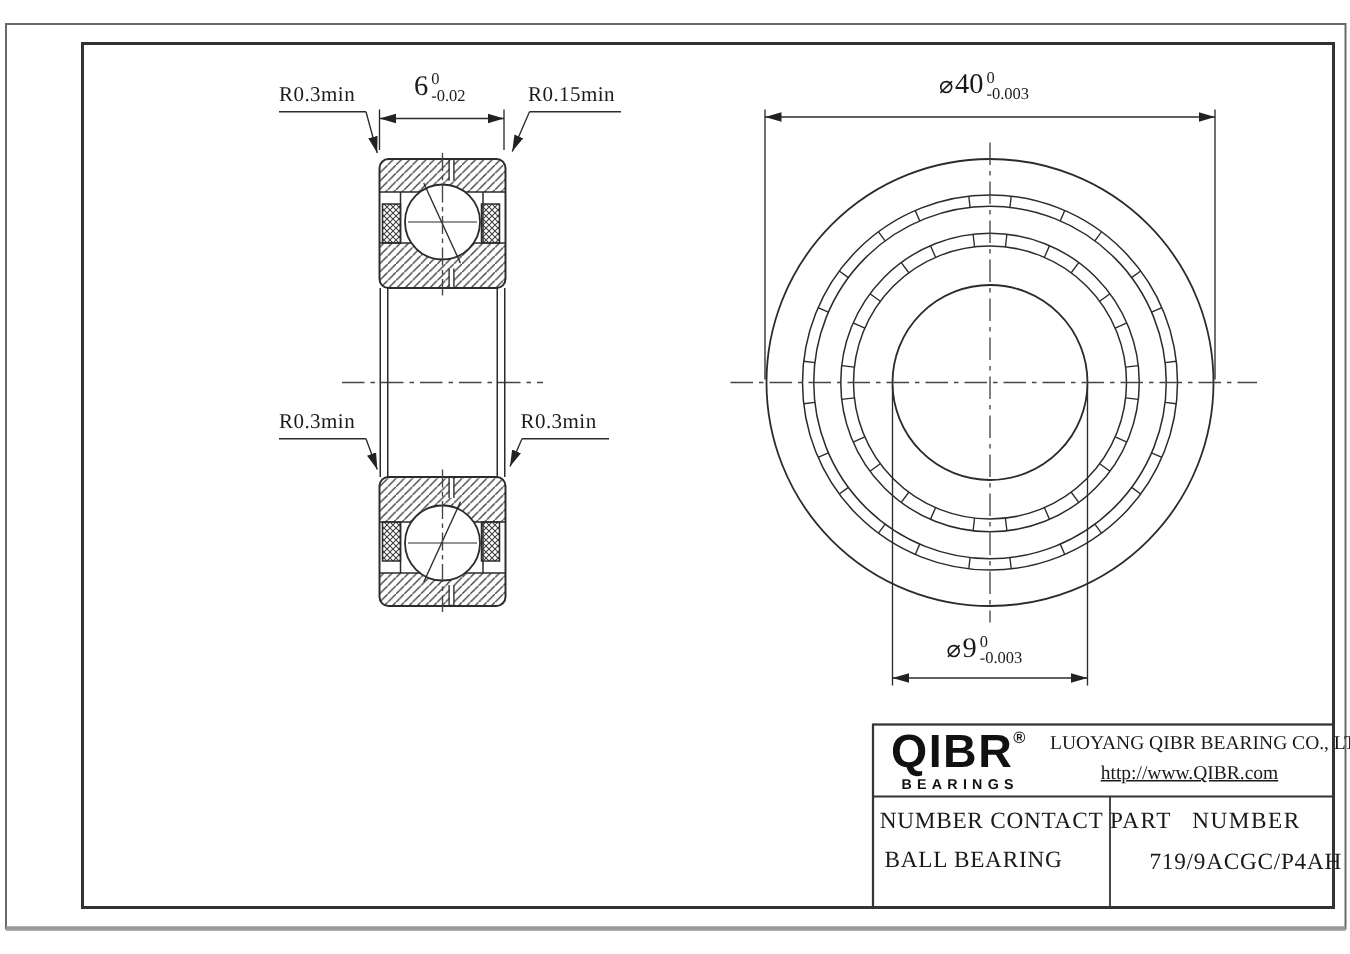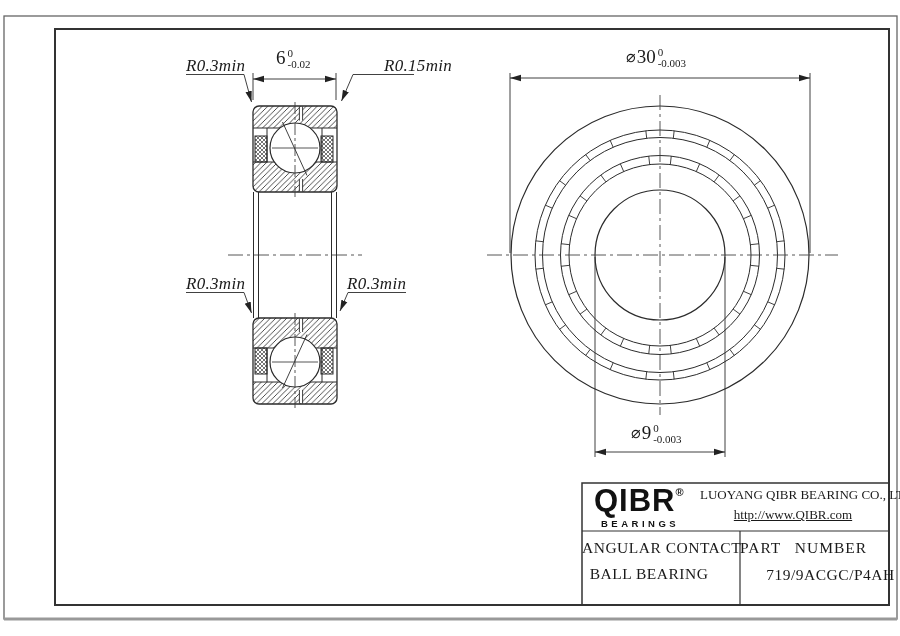--- a/index.html
+++ b/index.html
@@ -1,20 +1,20 @@
 <!DOCTYPE html>
 <html><head>
 <meta charset="utf-8">
 <style>
   html,body{margin:0;padding:0;background:#fff;}
   .sheet{position:relative;width:900px;height:636px;background:#ffffff;overflow:hidden;
          font-family:"Liberation Serif",serif;color:#1a1a1a;}
   svg{position:absolute;left:0;top:0;}
   .txt{position:absolute;white-space:nowrap;}
-  .rlabel{font-size:17px;letter-spacing:0.3px;font-style:italic;}
+  .rlabel{font-size:14px;letter-spacing:0.3px;}
   .dim{display:flex;align-items:flex-start;}
   .dim .val{font-size:19px;line-height:20px;}
   .dim .sym{font-family:"DejaVu Sans",sans-serif;font-size:16px;line-height:20px;margin-right:1px;}
   .dim .tol{display:flex;flex-direction:column;margin-left:2px;}
   .dim .tol span{font-size:11px;line-height:11px;text-align:left;}
   .logo-name{font-family:"Liberation Sans",sans-serif;font-weight:bold;font-size:31px;
              line-height:30px;letter-spacing:1px;color:#111;}
   .logo-reg{font-family:"Liberation Sans",sans-serif;font-size:11px;font-weight:bold;vertical-align:top;}
   .logo-tag{font-family:"Liberation Sans",sans-serif;font-weight:bold;font-size:9.5px;
             letter-spacing:3.5px;color:#111;}
@@ -201,35 +201,35 @@
   </g>
 
   <g stroke="#333" fill="none">
     <rect x="582" y="483" width="307" height="122" stroke-width="1.5"></rect>
     <line x1="582" y1="531" x2="889" y2="531" stroke-width="1.2"></line>
     <line x1="740" y1="531" x2="740" y2="605" stroke-width="1.2"></line>
   </g>
 </svg>
 
 <div class="txt rlabel" style="left:186px;top:56px;">R0.3min</div>
-<div class="txt rlabel" style="left:352px;top:56px;margin-left:32px;">R0.15min</div>
+<div class="txt rlabel" style="left:352px;top:56px;">R0.15min</div>
 <div class="txt rlabel" style="left:186px;top:274px;">R0.3min</div>
 <div class="txt rlabel" style="left:347px;top:274px;">R0.3min</div>
 
 <div class="txt dim" style="left:276px;top:48px;">
   <span class="val">6</span>
   <span class="tol">
     <span>0</span>
     <span>-0.02</span>
   </span>
 </div>
 
 <div class="txt dim" style="left:626px;top:47px;">
   <span class="sym">⌀</span>
-  <span class="val">30</span>
+  <span class="val">40</span>
   <span class="tol">
     <span>0</span>
     <span>-0.003</span>
   </span>
 </div>
 
 <div class="txt dim" style="left:631px;top:423px;">
   <span class="sym">⌀</span>
   <span class="val">9</span>
   <span class="tol">
@@ -239,19 +239,19 @@
 </div>
 
 <div class="txt" style="left:594px;top:486px;">
   <span class="logo-name">QIBR</span><span class="logo-reg">®</span>
 </div>
 <div class="txt logo-tag" style="left:601px;top:518px;">BEARINGS</div>
 
 <div class="txt company center" style="left:700px;top:487px;width:186px;">LUOYANG QIBR BEARING CO., LTD</div>
 <div class="txt website center" style="left:700px;top:507px;width:186px;">http://www.QIBR.com</div>
 
-<div class="txt cellbig center" style="left:582px;top:539px;width:158px;">ANGULAR CONTACT</div>
+<div class="txt cellbig center" style="left:582px;top:539px;width:158px;">NUMBER CONTACT</div>
 <div class="txt cellbig center" style="left:582px;top:565px;width:134px;">BALL BEARING</div>
 
 <div class="txt partlabel center" style="left:740px;top:539px;width:127px;">PART NUMBER</div>
 <div class="txt cellbig center" style="left:740px;top:566px;width:149px;padding-left:16px;">719/9ACGC/P4AH</div>
 
 </div>
 
 </body></html>

